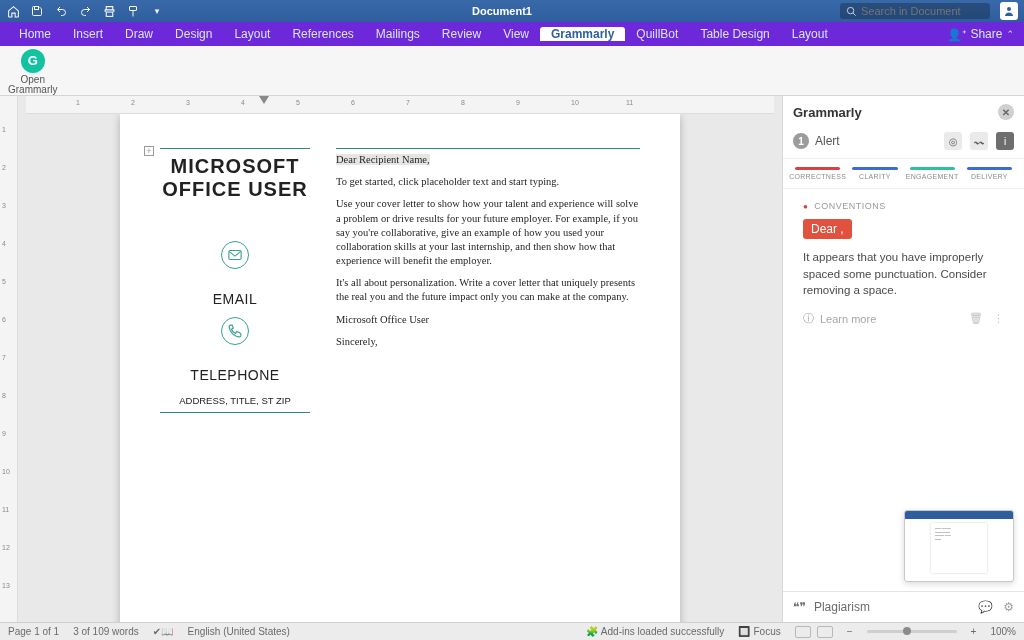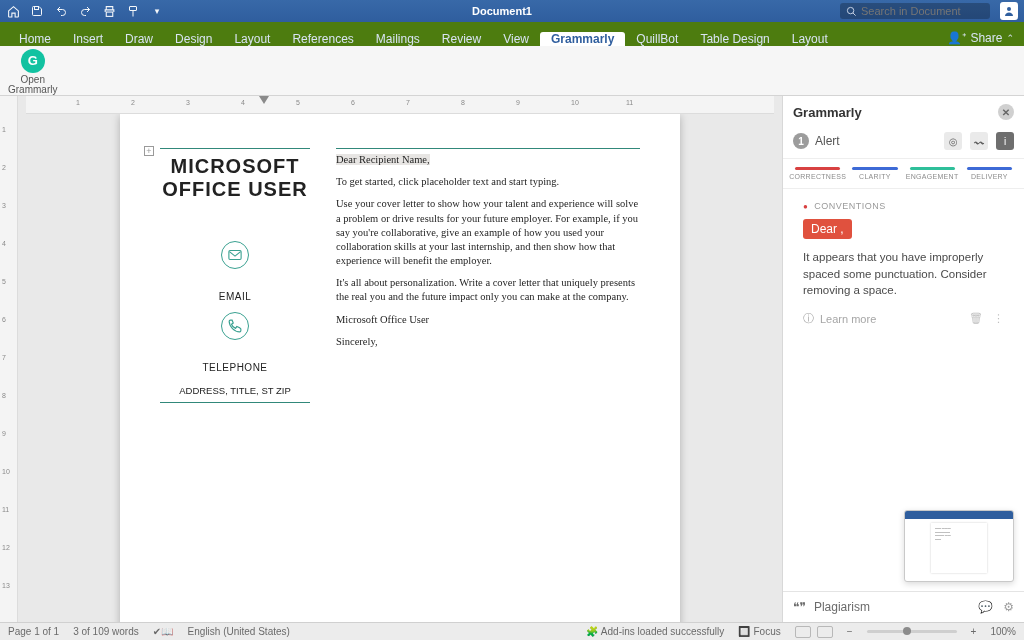--- a/index.html
+++ b/index.html
@@ -6,21 +6,21 @@
   html, body { width: 1024px; height: 640px; font-family: -apple-system, "Segoe UI", sans-serif; overflow: hidden; background:#e9e9e9; }
   
   .titlebar { height: 22px; background: linear-gradient(#3869a8,#2f5e9e); display:flex; align-items:center; color:#fff; font-size:11px; padding:0 6px; }
   .titlebar .qat { display:flex; gap:10px; align-items:center; }
   .titlebar .qat .ico { width:14px; height:14px; display:flex; align-items:center; justify-content:center; opacity:.95; }
   .titlebar .doc-title { flex:1; text-align:center; font-weight:600; }
   .titlebar .search { background:rgba(0,0,0,.25); border-radius:3px; padding:2px 6px; width:150px; display:flex; align-items:center; gap:4px; color:#cfd9ea; }
   .titlebar .search input { background:transparent; border:none; outline:none; color:#cfd9ea; font-size:11px; width:120px; }
   .titlebar .avatar { width:18px; height:18px; background:#fff; border-radius:3px; margin-left:10px; display:flex;align-items:center;justify-content:center;color:#2f5e9e;font-size:11px;}
   
-  .ribbon-tabs { height:24px; background:#4d7c0f; display:flex; align-items:flex-end; padding-left:8px; color:#d9e4f3; font-size:12px; }
+  .ribbon-tabs { height:24px; background:#6d28d9; display:flex; align-items:center; padding-left:8px; color:#d9e4f3; font-size:12px; }
   .ribbon-tabs .tab { padding:0 11px; display:flex; align-items:center; cursor:pointer; }
   .ribbon-tabs .tab.active { background:#fff; color:#2f5e9e; border-top-left-radius:3px; border-top-right-radius:3px; font-weight:600;}
   .ribbon-tabs .spacer { flex:1; }
   .ribbon-tabs .share { padding:0 10px; display:flex; align-items:center; gap:4px; }
   
   .ribbon-body { height:50px; background:#f6f6f6; border-bottom:1px solid #d4d4d4; display:flex; align-items:center; padding:2px 8px 0; gap:14px; font-size:10px; color:#555;}
   .grammarly-btn { display:flex; flex-direction:column; align-items:center; gap:2px; cursor:pointer;}
   .grammarly-btn .circle { width:24px; height:24px; border-radius:50%; background:#12c2a1; display:flex; align-items:center; justify-content:center; color:#fff; font-weight:700; font-size:13px; }
   .grammarly-btn .lbl { line-height:1; font-size:10px; text-align:center;}
   
@@ -32,21 +32,21 @@
   .doc-col { flex:1; display:flex; flex-direction:column; background:#e9e9e9; overflow:hidden; }
   .hruler { height:18px; background:#f4f4f4; border-bottom:1px solid #dcdcdc; position:relative; font-size:7px; color:#8a8a8a; margin:0 8px;}
   .hruler .tick { position:absolute; top:3px; }
   .hruler .indent { position:absolute; top:0; width:0; height:0; border-left:5px solid transparent; border-right:5px solid transparent; border-top:8px solid #8a8a8a;}
   .canvas-scroll { flex:1; overflow:auto; display:flex; justify-content:center; padding:0 8px 12px; }
   .page { width:560px; min-height:700px; background:#fff; box-shadow:0 2px 8px rgba(0,0,0,.25); margin-top:0; position:relative; padding:34px 40px 40px 40px; display:flex; gap:26px; }
   .page .insert-handle { position:absolute; top:32px; left:24px; width:10px;height:10px;border:1px solid #9a9a9a; font-size:9px; line-height:8px; text-align:center; color:#9a9a9a;}
   .left-col { width:150px; text-align:center; font-family: "Century Gothic","Segoe UI",sans-serif; border-top:1.5px solid #31887a; padding-top:6px;}
   .left-col h1 { font-size:20px; letter-spacing:1px; line-height:1.15; color:#222;}
   .left-col .icon-ring { width:28px;height:28px;border:1.5px solid #3aa191;border-radius:50%;margin:10px auto 6px;display:flex;align-items:center;justify-content:center;color:#3aa191;font-size:12px;}
-  .left-col .lbl { font-size:10px; letter-spacing:.5px; color:#222; margin-bottom:6px;margin-top:22px;}
+  .left-col .lbl { font-size:14px; letter-spacing:.5px; color:#222; margin-bottom:6px;margin-top:22px;}
   .left-col .addr { font-size:9.5px; color:#222; margin-top:12px; border-bottom:1.5px solid #31887a; padding-bottom:6px;}
   .left-col .divider-gap{height:30px;}
   .right-col { flex:1; font-family: Georgia, "Garamond", serif; font-size:10.5px; color:#1f1f1f; line-height:1.35; border-top:1.5px solid #31887a; padding-top:4px;}
   .right-col .hdr { text-align:center; font-family:"Century Gothic","Segoe UI",sans-serif; font-size:13px; letter-spacing:.5px; line-height:1.35; margin-bottom:8px; padding-bottom:6px; border-bottom:1.5px solid #31887a;}
   .right-col p { margin-bottom:8px; }
   .right-col .greet { background:#e7e5e3; display:inline;margin-top:16px; }
   
   .grammarly-panel { width:242px; background:#fff; border-left:1px solid #d8d8d8; display:flex; flex-direction:column; position:relative; }
   .gp-head { display:flex; align-items:center; padding:8px 10px; font-size:13px; font-weight:600; color:#333; }
   .gp-head .close { margin-left:auto; width:16px;height:16px;border-radius:50%;background:#d0d0d0;color:#666;font-size:10px;display:flex;align-items:center;justify-content:center;cursor:pointer;}

